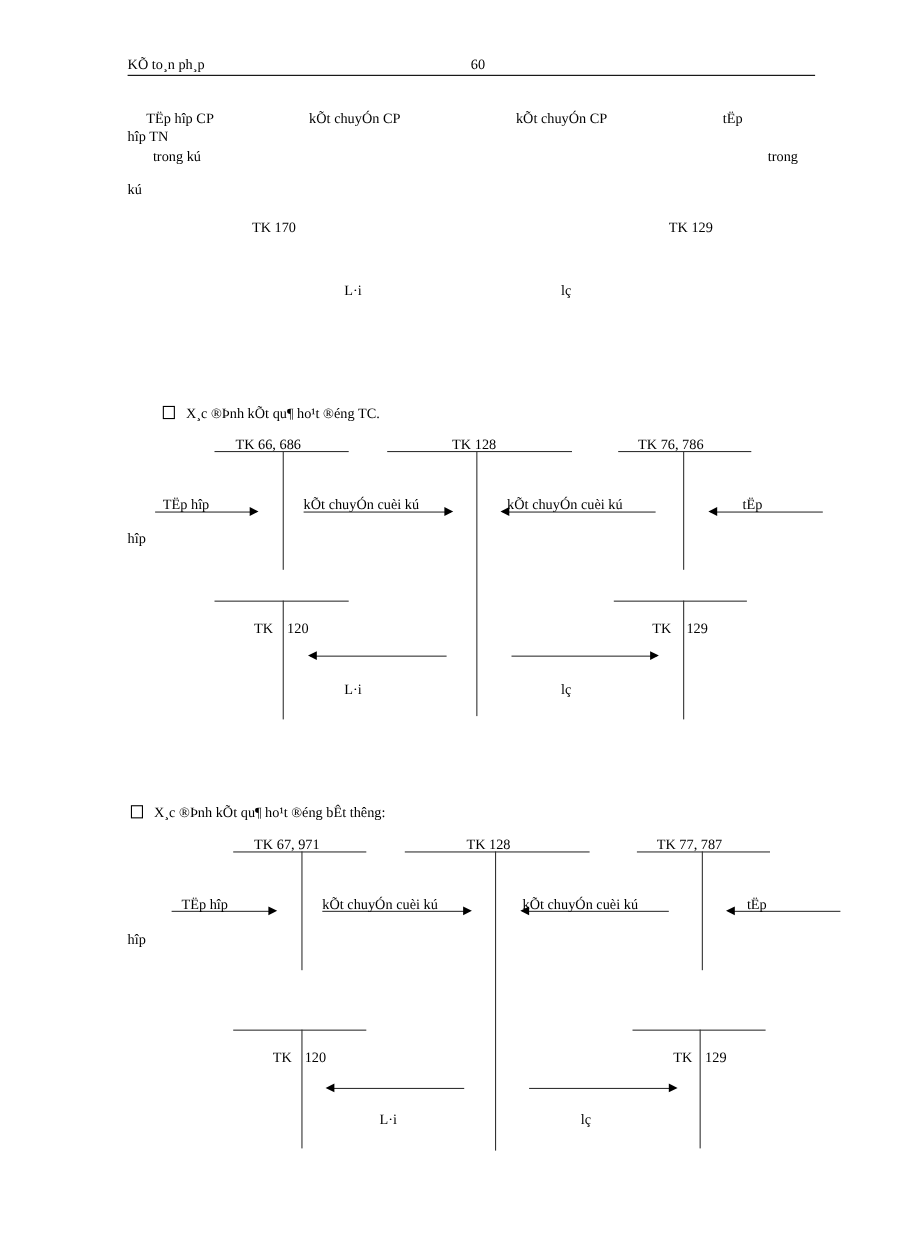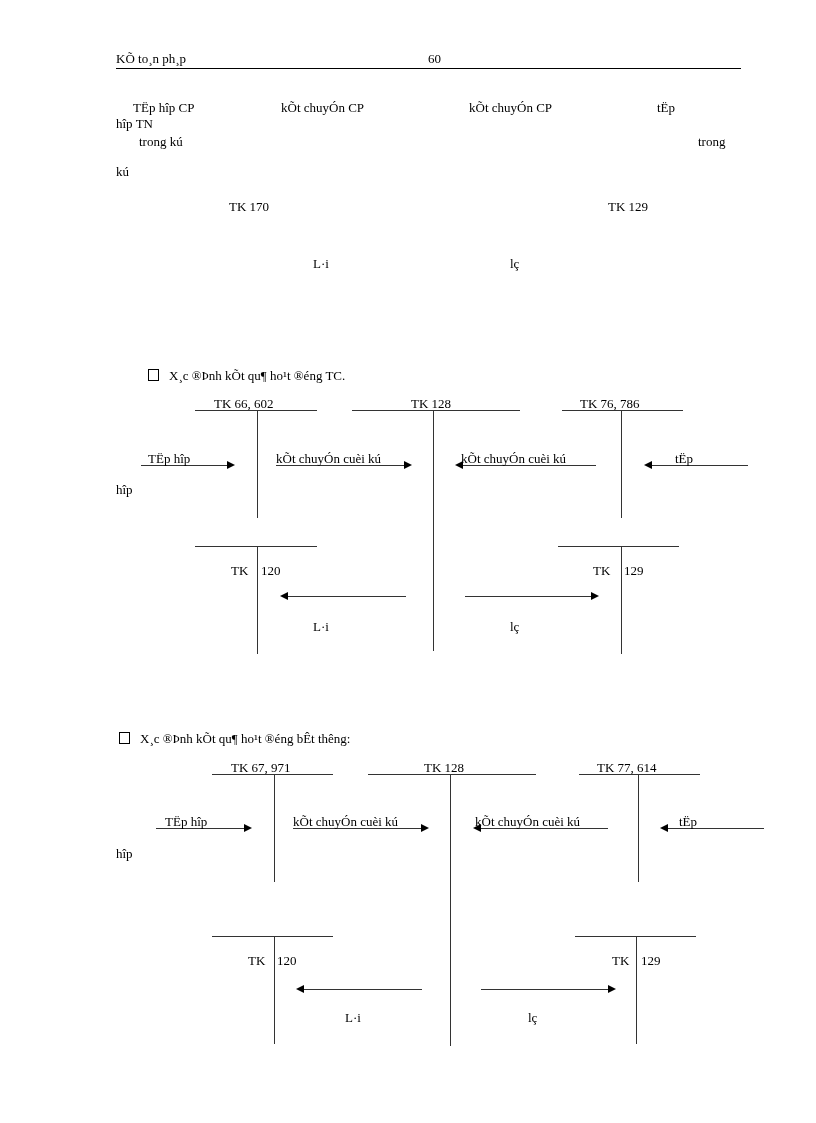--- a/index.html
+++ b/index.html
@@ -35,21 +35,21 @@
   <div class="abs" style="left:608px;top:199px;">TK  129</div>
   <div class="abs" style="left:313px;top:256px;">L·i</div>
   <div class="abs" style="left:510px;top:256px;">lç</div>
 </div>
 
 <div>
   <div class="abs" style="left:119px;top:368px;margin-left:29px;">
     <span class="box"></span><span>X¸c ®Þnh kÕt qu¶ ho¹t ®éng TC.</span>
   </div>
 
-  <div class="abs" style="left:214px;top:396px;">TK  66, 602</div>
+  <div class="abs" style="left:214px;top:396px;">TK  66, 686</div>
   <div class="hline" style="left:195px;top:410px;width:122px;"></div>
   <div class="vline" style="left:257px;top:410px;height:108px;"></div>
 
   <div class="abs" style="left:411px;top:396px;">TK  128</div>
   <div class="hline" style="left:352px;top:410px;width:168px;"></div>
   <div class="vline" style="left:433px;top:410px;height:241px;"></div>
 
   <div class="abs" style="left:580px;top:396px;">TK  76, 786</div>
   <div class="hline" style="left:562px;top:410px;width:121px;"></div>
   <div class="vline" style="left:621px;top:410px;height:108px;"></div>
@@ -91,21 +91,21 @@
   </div>
 
   <div class="abs" style="left:231px;top:760px;">TK  67, 971</div>
   <div class="hline" style="left:212px;top:774px;width:121px;"></div>
   <div class="vline" style="left:274px;top:774px;height:108px;"></div>
 
   <div class="abs" style="left:424px;top:760px;">TK  128</div>
   <div class="hline" style="left:368px;top:774px;width:168px;"></div>
   <div class="vline" style="left:450px;top:774px;height:272px;"></div>
 
-  <div class="abs" style="left:597px;top:760px;">TK  77, 614</div>
+  <div class="abs" style="left:597px;top:760px;">TK  77, 787</div>
   <div class="hline" style="left:579px;top:774px;width:121px;"></div>
   <div class="vline" style="left:638px;top:774px;height:108px;"></div>
 
   <div class="arrow right" style="left:156px;top:828px;width:94px;"></div>
   <div class="abs" style="left:165px;top:814px;">TËp  hîp</div>
 
   <div class="arrow right" style="left:293px;top:828px;width:134px;"></div>
   <div class="abs" style="left:293px;top:814px;">kÕt chuyÓn  cuèi  kú</div>
 
   <div class="arrow left" style="left:475px;top:828px;width:133px;"></div>

